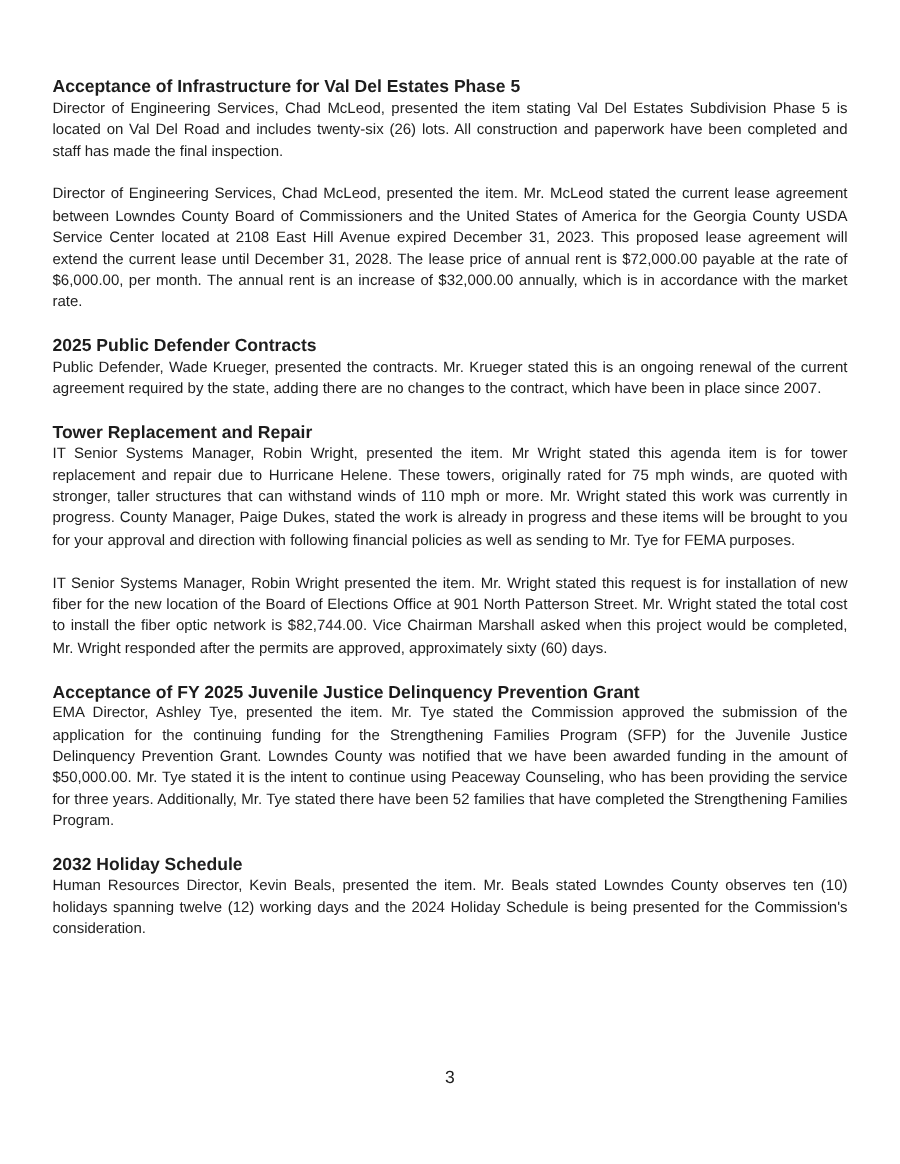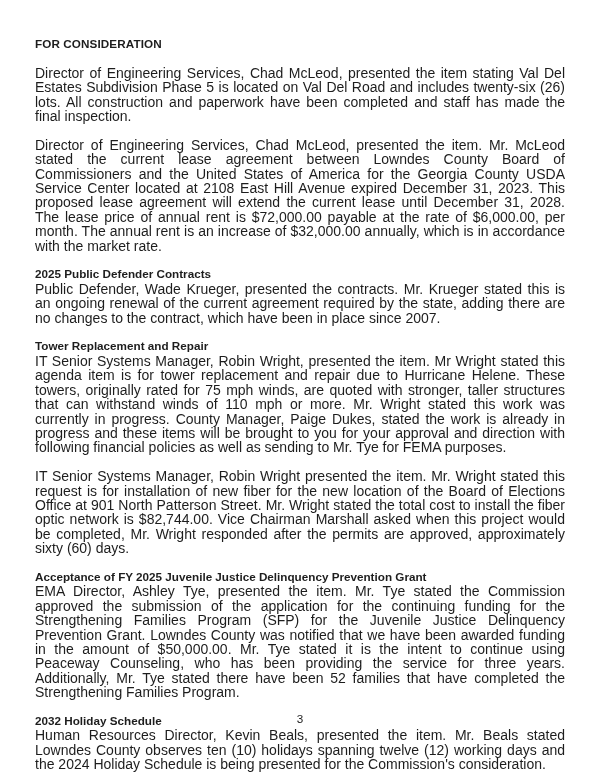--- a/index.html
+++ b/index.html
@@ -28,21 +28,21 @@
   }
   .section { margin-top: 14.4px; }
   .section-heading {
     font-size: 11.7px;
     font-weight: bold;
     line-height: 14.4px;
     margin: 0;
     text-align: justify;
   }
   .section-body {
-    font-size: 14px;
+    font-size: 10px;
     font-weight: normal;
     line-height: 14.4px;
     margin: 0;
     text-align: justify;
   }
   .page-number {
     position: absolute;
     top: 712px;
     left: 0;
     width: 100%;
@@ -50,23 +50,23 @@
     font-size: 11.7px;
     line-height: 14.4px;
     color: #1d1d1d;
   }
 </style>
 </head>
 <body>
 
 <div class="page">
 
-  <div class="doc-header">FOR CONSIDERATION</div>
 
   <div class="section">
+    <div class="section-heading">Acceptance of Infrastructure for Val Del Estates Phase 5</div>
     <p class="section-body">Director of Engineering Services, Chad McLeod, presented the item stating Val Del Estates Subdivision Phase 5 is located on Val Del Road and includes twenty-six (26) lots.  All construction and paperwork have been completed and staff has made the final inspection.</p>
   </div>
 
   <div class="section">
     <p class="section-body">Director of Engineering Services, Chad McLeod, presented the item.  Mr. McLeod stated the current lease agreement between Lowndes County Board of Commissioners and the United States of America for the Georgia County USDA Service Center located at 2108 East Hill Avenue expired December 31, 2023.  This proposed lease agreement will extend the current lease until December 31, 2028.  The lease price of annual rent is $72,000.00 payable at the rate of $6,000.00, per month. The annual rent is an increase of $32,000.00 annually, which is in accordance with the market rate.</p>
   </div>
 
   <div class="section">
     <div class="section-heading">2025 Public Defender Contracts</div>
     <p class="section-body">Public Defender, Wade Krueger, presented the contracts.  Mr. Krueger stated this is an ongoing renewal of the current agreement required by the state, adding there are no changes to the contract, which have been in place since 2007.</p>

